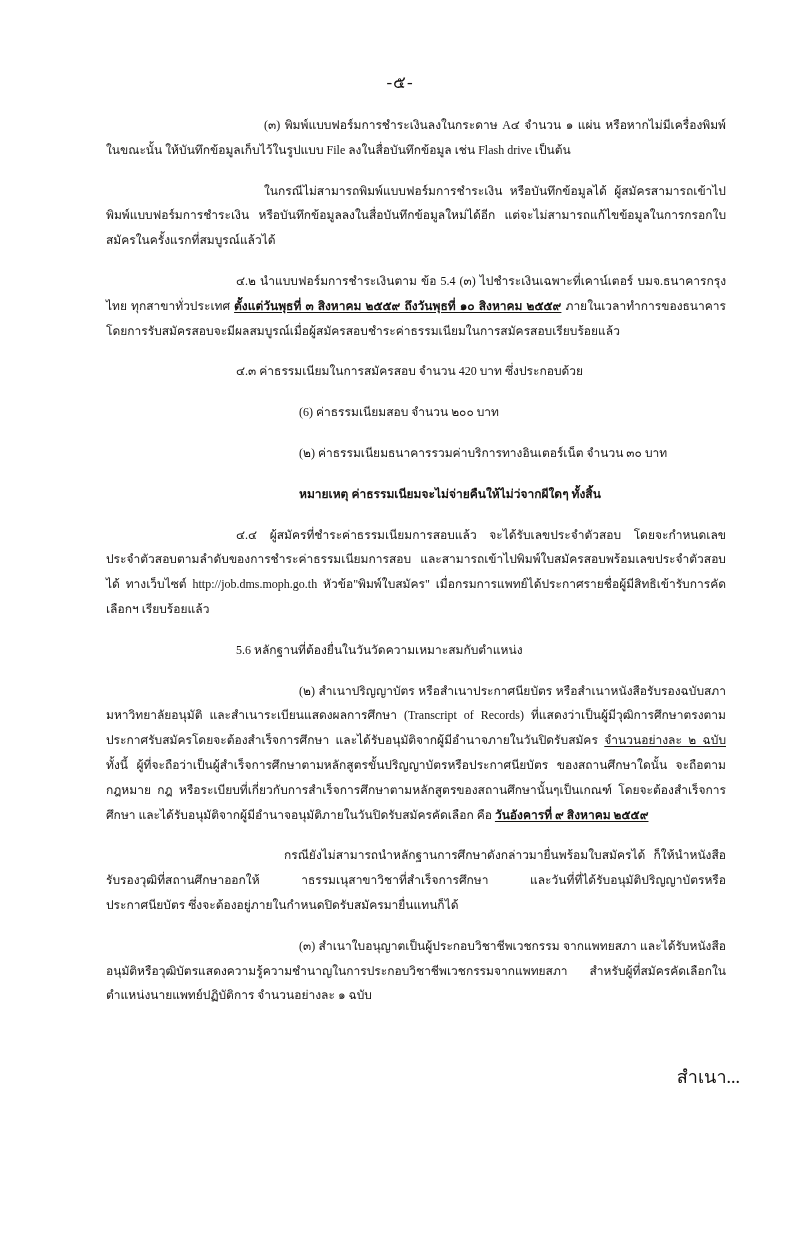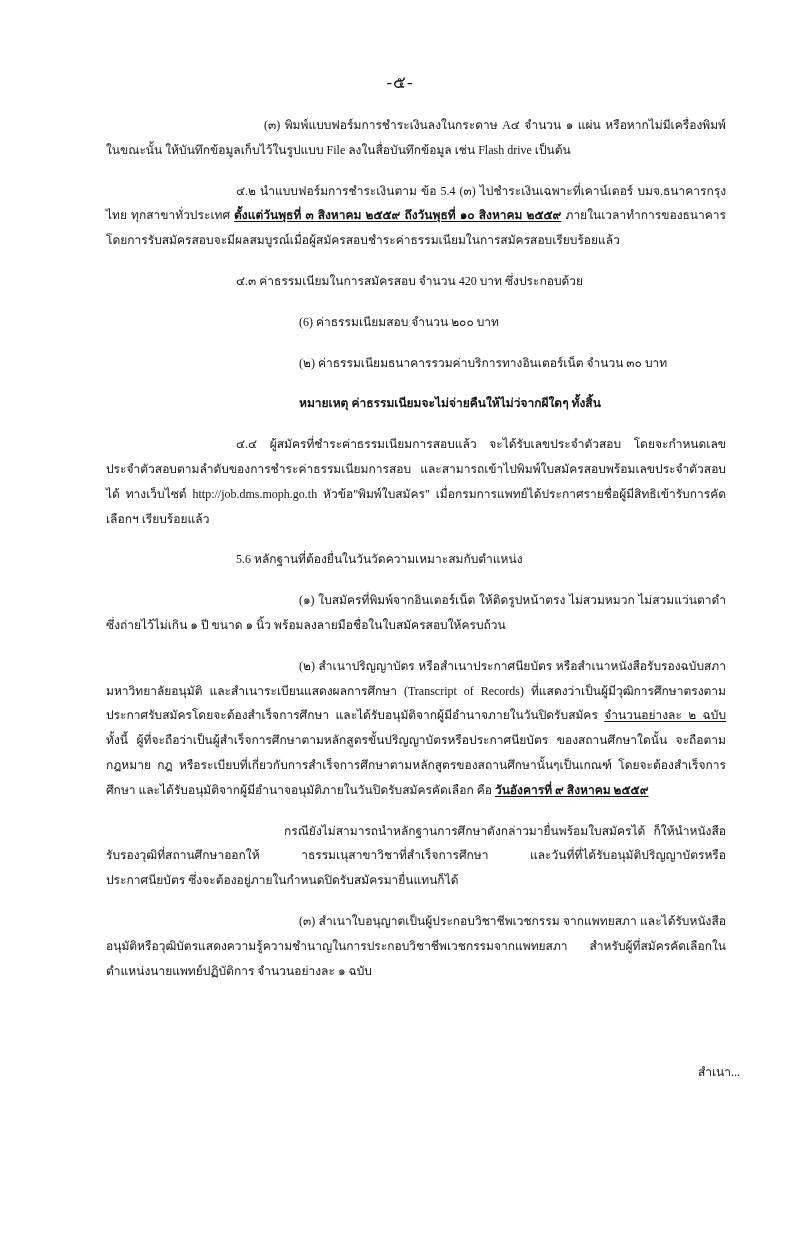--- a/index.html
+++ b/index.html
@@ -40,39 +40,39 @@
   .ind-item1   { text-indent: 158px; }  
   .ind-item2   { text-indent: 193px; }  
   .ind-note    { text-indent: 178px; }  
   .ind-last    { text-indent: 205px; }  
   .b { font-weight: bold; }
   .u { text-decoration: underline; text-underline-offset: 2px; }
   .continuation {
     position: absolute;
     top: 1062px;
     right: 60px;
-    font-size: 12px;
+    font-size: 18px;
   }
 </style>
 </head>
 <body>
 
 <div class="page">
   <div class="page-number">-๕-</div>
 
   <div class="doc-body">
 
   <p class="para ind-item1"><span>(๓) พิมพ์แบบฟอร์มการชำระเงินลงในกระดาษ A๔ จำนวน ๑ แผ่น หรือหากไม่มีเครื่องพิมพ์ในขณะนั้น ให้บันทึกข้อมูลเก็บไว้ในรูปแบบ File ลงในสื่อบันทึกข้อมูล เช่น Flash drive เป็นต้น</span></p>
+      <p class="para ind-item1"><span>ในกรณีไม่สามารถพิมพ์แบบฟอร์มการชำระเงิน หรือบันทึกข้อมูลได้ ผู้สมัครสามารถเข้าไปพิมพ์แบบฟอร์มการชำระเงิน หรือบันทึกข้อมูลลงในสื่อบันทึกข้อมูลใหม่ได้อีก แต่จะไม่สามารถแก้ไขข้อมูลในการกรอกใบสมัครในครั้งแรกที่สมบูรณ์แล้วได้</span></p>
       <p class="para ind-section"><span>๔.๒ นำแบบฟอร์มการชำระเงินตาม ข้อ 5.4 (๓) ไปชำระเงินเฉพาะที่เคาน์เตอร์ บมจ.ธนาคารกรุงไทย ทุกสาขาทั่วประเทศ </span><span class="b u">ตั้งแต่วันพุธที่ ๓ สิงหาคม ๒๕๕๙ ถึงวันพุธที่ ๑๐ สิงหาคม ๒๕๕๙</span><span> ภายในเวลาทำการของธนาคาร โดยการรับสมัครสอบจะมีผลสมบูรณ์เมื่อผู้สมัครสอบชำระค่าธรรมเนียมในการสมัครสอบเรียบร้อยแล้ว</span></p>
       <p class="para ind-section"><span>๔.๓ ค่าธรรมเนียมในการสมัครสอบ จำนวน 420 บาท ซึ่งประกอบด้วย</span></p>
       <p class="para ind-item2"><span>(6) ค่าธรรมเนียมสอบ จำนวน ๒๐๐ บาท</span></p>
       <p class="para ind-item2"><span>(๒) ค่าธรรมเนียมธนาคารรวมค่าบริการทางอินเตอร์เน็ต จำนวน ๓๐ บาท</span></p>
       <p class="para ind-item2"><span class="b">หมายเหตุ ค่าธรรมเนียมจะไม่จ่ายคืนให้ไม่ว่จากผีใดๆ ทั้งสิ้น</span></p>
       <p class="para ind-section"><span>๔.๔ ผู้สมัครที่ชำระค่าธรรมเนียมการสอบแล้ว จะได้รับเลขประจำตัวสอบ โดยจะกำหนดเลขประจำตัวสอบตามลำดับของการชำระค่าธรรมเนียมการสอบ และสามารถเข้าไปพิมพ์ใบสมัครสอบพร้อมเลขประจำตัวสอบได้ ทางเว็บไซต์ http://job.dms.moph.go.th หัวข้อ"พิมพ์ใบสมัคร" เมื่อกรมการแพทย์ได้ประกาศรายชื่อผู้มีสิทธิเข้ารับการคัดเลือกฯ เรียบร้อยแล้ว</span></p>
       <p class="para ind-section" style="margin-top: 13px;"><span>5.6 หลักฐานที่ต้องยื่นในวันวัดความเหมาะสมกับตำแหน่ง</span></p>
-      <p class="para ind-item2"><span>(๑) ใบสมัครที่พิมพ์จากอินเตอร์เน็ต ให้ติดรูปหน้าตรง ไม่สวมหมวก ไม่สวมแว่นตาดำ ซึ่งถ่ายไว้ไม่เกิน ๑ ปี ขนาด ๑ นิ้ว พร้อมลงลายมือชื่อในใบสมัครสอบให้ครบถ้วน</span></p>
       <p class="para ind-item2"><span>(๒) สำเนาปริญญาบัตร หรือสำเนาประกาศนียบัตร หรือสำเนาหนังสือรับรองฉบับสภามหาวิทยาลัยอนุมัติ และสำเนาระเบียนแสดงผลการศึกษา (Transcript of Records) ที่แสดงว่าเป็นผู้มีวุฒิการศึกษาตรงตามประกาศรับสมัครโดยจะต้องสำเร็จการศึกษา และได้รับอนุมัติจากผู้มีอำนาจภายในวันปิดรับสมัคร </span><span class="u">จำนวนอย่างละ ๒ ฉบับ</span><span> ทั้งนี้ ผู้ที่จะถือว่าเป็นผู้สำเร็จการศึกษาตามหลักสูตรขั้นปริญญาบัตรหรือประกาศนียบัตร ของสถานศึกษาใดนั้น จะถือตามกฎหมาย กฎ หรือระเบียบที่เกี่ยวกับการสำเร็จการศึกษาตามหลักสูตรของสถานศึกษานั้นๆเป็นเกณฑ์ โดยจะต้องสำเร็จการศึกษา และได้รับอนุมัติจากผู้มีอำนาจอนุมัติภายในวันปิดรับสมัครคัดเลือก คือ </span><span class="b u">วันอังคารที่ ๙ สิงหาคม ๒๕๕๙</span></p>
       <p class="para ind-note"><span>กรณียังไม่สามารถนำหลักฐานการศึกษาดังกล่าวมายื่นพร้อมใบสมัครได้ ก็ให้นำหนังสือรับรองวุฒิที่สถานศึกษาออกให้ าธรรมเนุสาขาวิชาที่สำเร็จการศึกษา และวันที่ที่ได้รับอนุมัติปริญญาบัตรหรือประกาศนียบัตร ซึ่งจะต้องอยู่ภายในกำหนดปิดรับสมัครมายื่นแทนก็ได้</span></p>
       <p class="para ind-item2"><span>(๓) สำเนาใบอนุญาตเป็นผู้ประกอบวิชาชีพเวชกรรม จากแพทยสภา และได้รับหนังสืออนุมัติหรือวุฒิบัตรแสดงความรู้ความชำนาญในการประกอบวิชาชีพเวชกรรมจากแพทยสภา สำหรับผู้ที่สมัครคัดเลือกในตำแหน่งนายแพทย์ปฏิบัติการ จำนวนอย่างละ ๑ ฉบับ</span></p>
     </div>
 
   <div class="continuation">สำเนา...</div>
 </div>
 
 </body></html>

